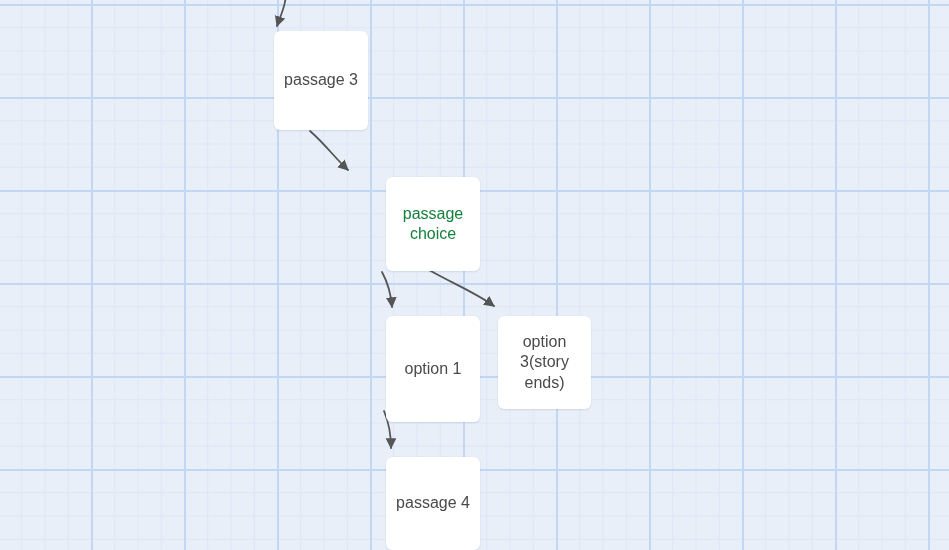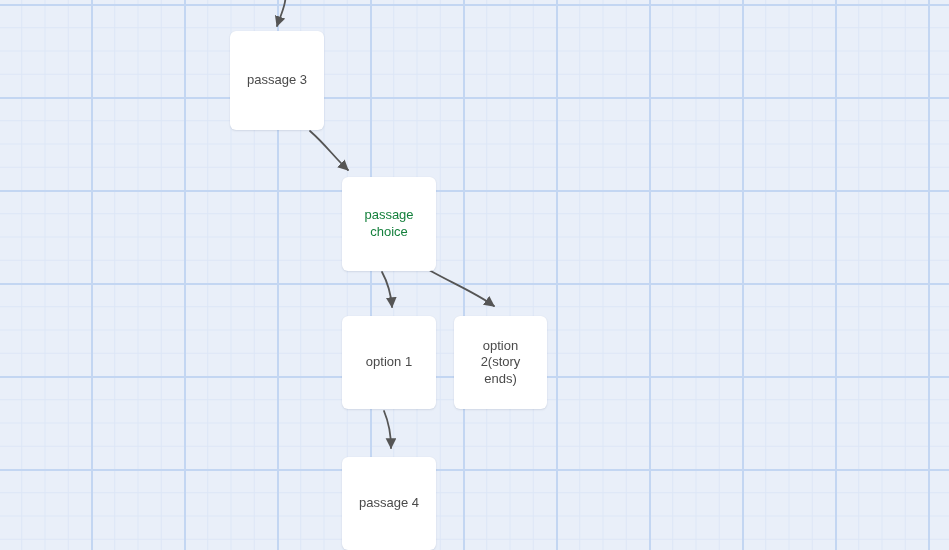--- a/index.html
+++ b/index.html
@@ -54,26 +54,27 @@
     position: absolute;
     background: #ffffff;
     border-radius: 6px;
     box-shadow: 0 1px 2px rgba(60, 80, 110, 0.13),
                 0 0 1px rgba(60, 80, 110, 0.10);
     display: flex;
     align-items: center;
     justify-content: center;
     text-align: center;
     color: #4a4a4a;
-    font-size: 13px;
+    font-size: 16px;
     line-height: 1.28;
     font-family: "Liberation Sans", sans-serif;
     box-sizing: border-box;
     padding: 4px 6px;
     overflow: hidden;
+    margin-left: 44px;
   }
   .node-label {
     display: block;
     width: 100%;
     white-space: pre-line;
   }
 </style>
 </head>
 <body>
 
@@ -96,27 +97,27 @@
 
   <div class="node" style="left: 230px; top: 31px; width: 94px; height: 99px; background: rgb(255, 255, 255); color: rgb(74, 74, 74);">
     <span class="node-label">passage 3</span>
   </div>
 
   <div class="node" style="left: 342px; top: 177px; width: 94px; height: 94px; background: rgb(255, 255, 255); color: #15803d;">
     <span class="node-label">passage
 choice</span>
   </div>
 
-  <div class="node" style="left: 342px; top: 316px; width: 94px; height: 93px; background: rgb(255, 255, 255); color: rgb(74, 74, 74);">
+  <div class="node" style="left: 342px; top: 316px; width: 94px; height: 106px; background: rgb(255, 255, 255); color: rgb(74, 74, 74);">
     <span class="node-label">option 1</span>
   </div>
 
   <div class="node" style="left: 454px; top: 316px; width: 93px; height: 93px; background: rgb(255, 255, 255); color: rgb(74, 74, 74);">
     <span class="node-label">option
-2(story
+3(story
 ends)</span>
   </div>
 
   <div class="node" style="left: 342px; top: 457px; width: 94px; height: 93px; background: rgb(255, 255, 255); color: rgb(74, 74, 74);">
     <span class="node-label">passage 4</span>
   </div>
 
 </div>
 
 </body></html>

